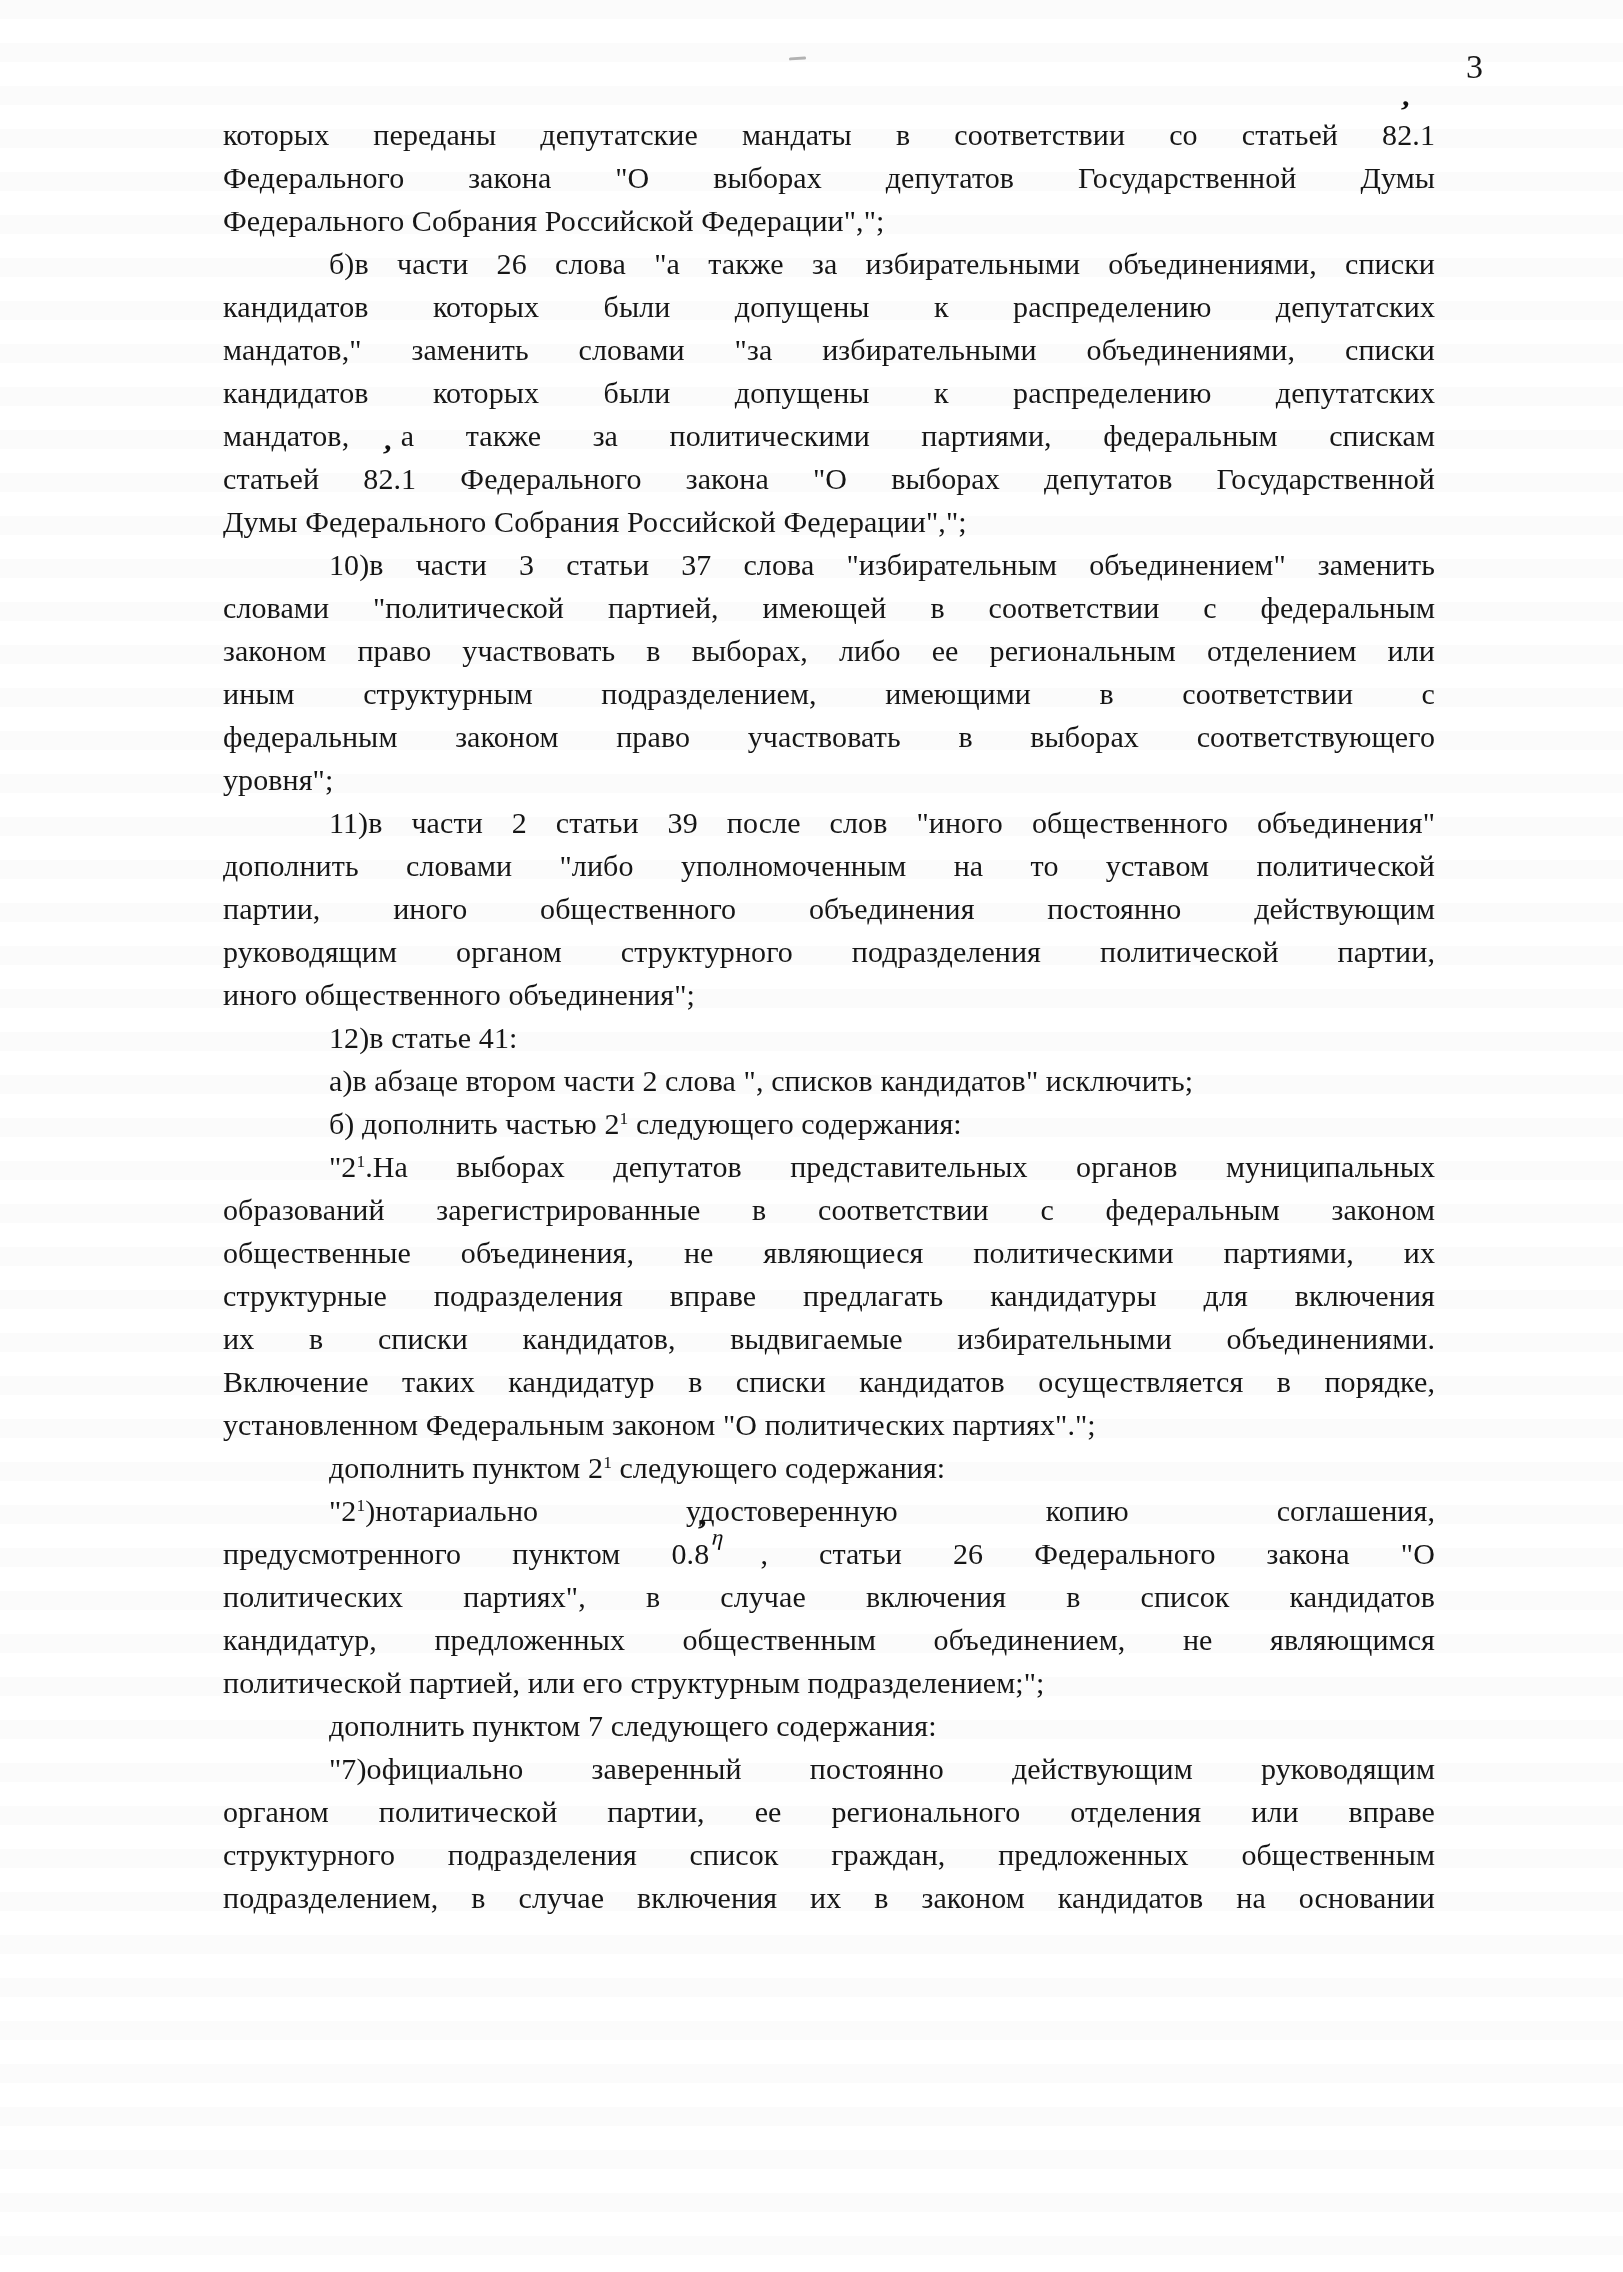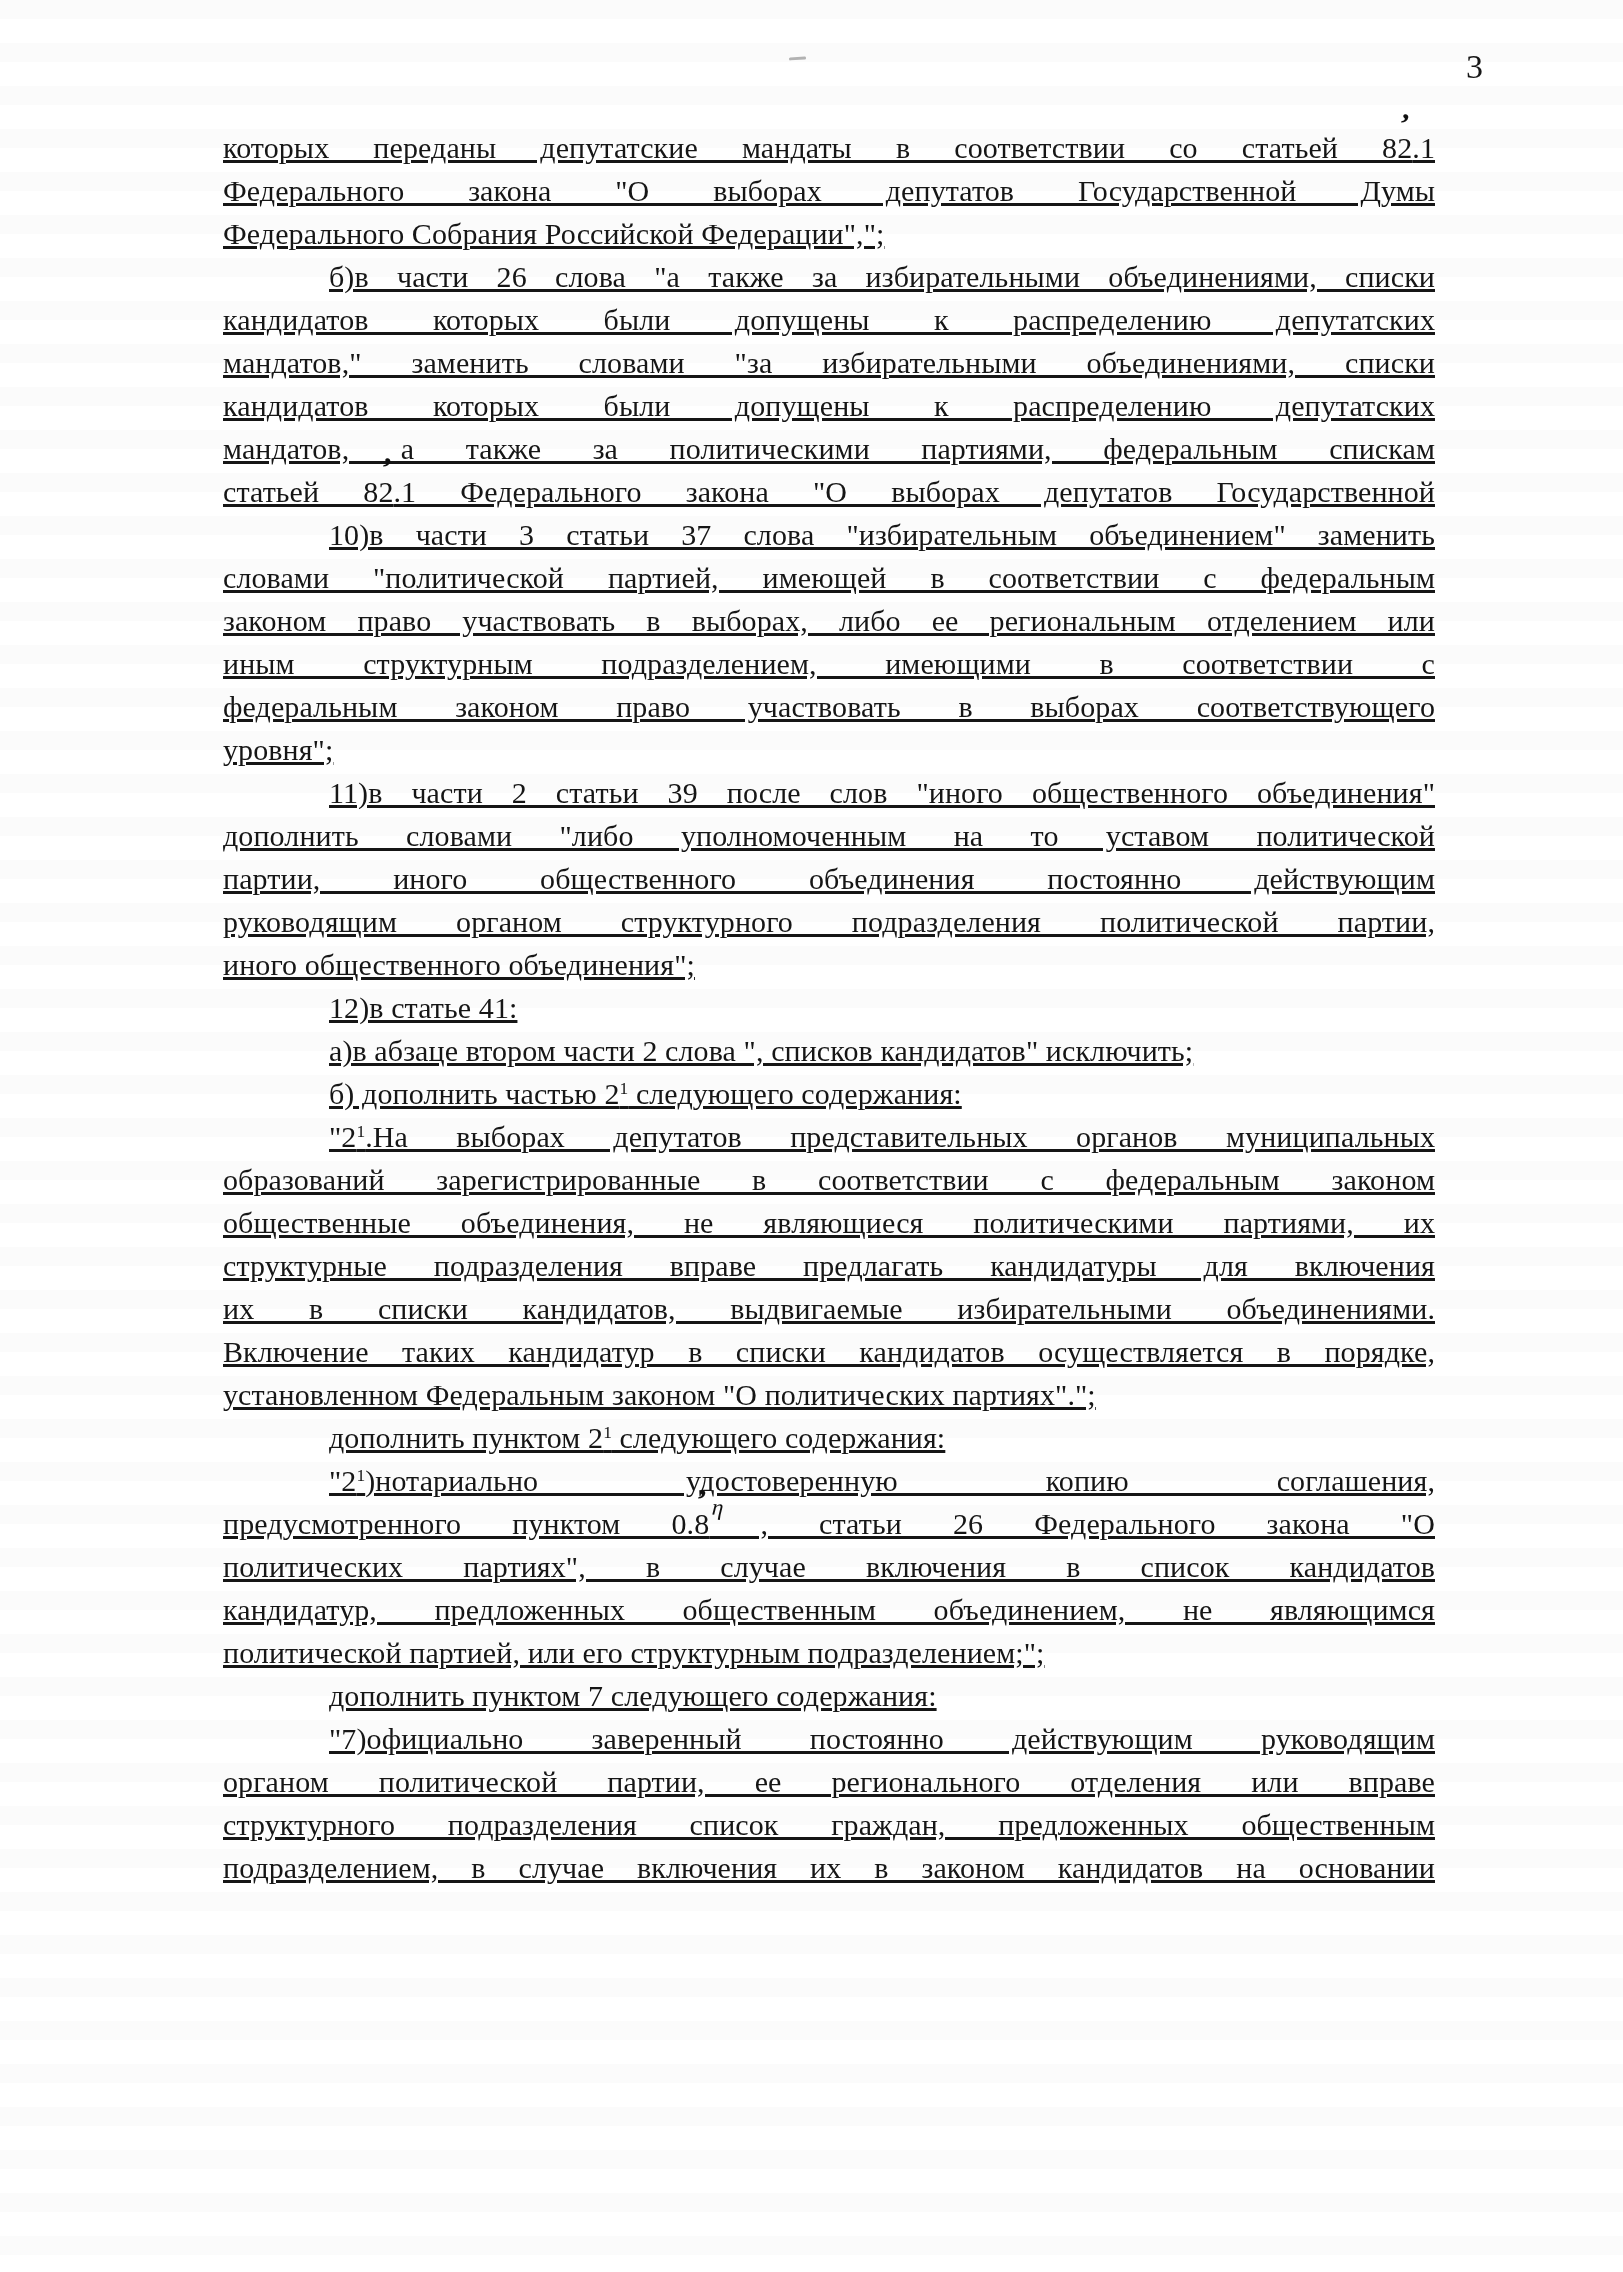--- a/index.html
+++ b/index.html
@@ -27,23 +27,22 @@
   .speck{
     position:absolute;
     left:789px;top:57px;
     width:17px;height:2.6px;
     background:rgba(70,70,70,0.40);
     transform:rotate(-3deg);
     border-radius:1.3px;
   }
   .text-block{
     position:absolute;
-    left:223px;top:126px;
+    left:223px;top:113px;
     width:1212px;
-    text-decoration:underline;
   }
   .para{margin:0;padding:0;}
   .line{
     height:43px;
     line-height:43px;
     font-size:30px;
     text-align:justify;
     text-align-last:justify;
     white-space:normal;
     letter-spacing:0.1px;
@@ -95,20 +94,21 @@
         <div class="line"><span>Федерального закона "О выборах депутатов Государственной Думы</span></div>
         <div class="line last"><span>Федерального Собрания Российской Федерации",";</span></div>
       </div>
       <div class="para">
         <div class="line indent"><span>б)в части 26 слова "а также за избирательными объединениями, списки</span></div>
         <div class="line"><span>кандидатов которых были допущены к распределению депутатских</span></div>
         <div class="line"><span>мандатов," заменить словами "за избирательными объединениями, списки</span></div>
         <div class="line"><span>кандидатов которых были допущены к распределению депутатских</span></div>
         <div class="line"><span>мандатов, а также за политическими партиями, федеральным спискам</span></div>
         <div class="line"><span>статьей 82</span><span class="hw tick"><i>ʼ</i></span><span>.1 Федерального закона "О выборах депутатов Государственной</span></div>
+        <div class="line last"><span>Думы Федерального Собрания Российской Федерации",";</span></div>
       </div>
       <div class="para">
         <div class="line indent"><span>10)в части 3 статьи 37 слова "избирательным объединением" заменить</span></div>
         <div class="line"><span>словами "политической партией, имеющей в соответствии с федеральным</span></div>
         <div class="line"><span>законом право участвовать в выборах, либо ее региональным отделением или</span></div>
         <div class="line"><span>иным структурным подразделением, имеющими в соответствии с</span></div>
         <div class="line"><span>федеральным законом право участвовать в выборах соответствующего</span></div>
         <div class="line last"><span>уровня";</span></div>
       </div>
       <div class="para">

